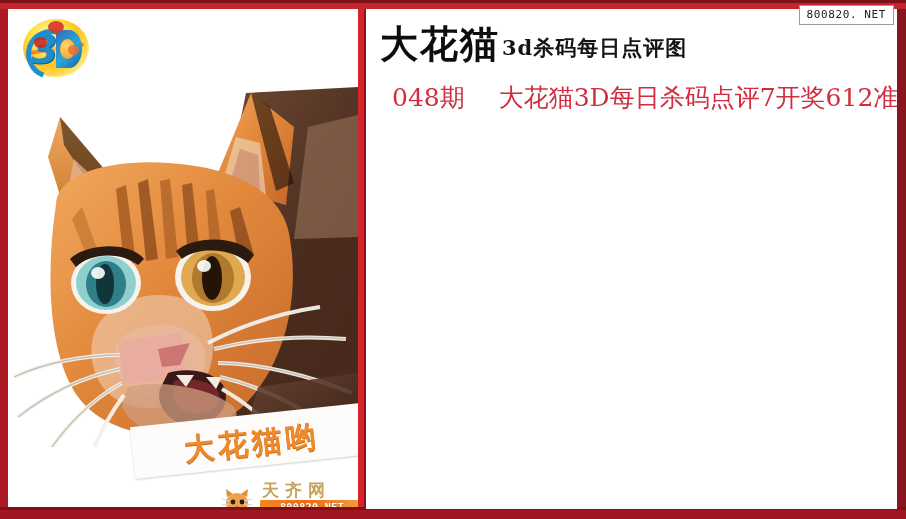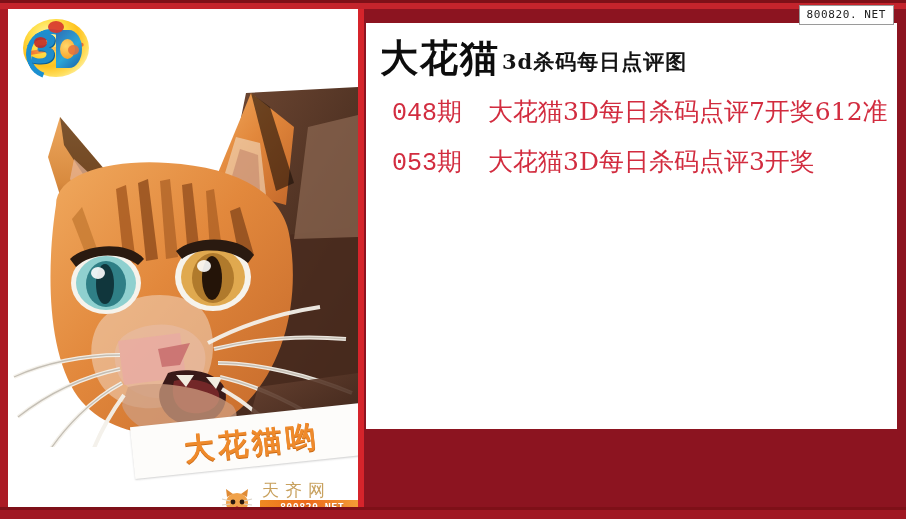--- a/index.html
+++ b/index.html
@@ -18,21 +18,21 @@
   .botband2{position:absolute;left:0;bottom:9px;width:906px;height:3px;background:#7e1018;}
   .leftedge{position:absolute;left:0;top:9px;width:8px;bottom:12px;background:#ab1a24;}
   .rightedge{position:absolute;right:0;top:9px;width:9px;bottom:12px;background:#8c1420;}
 
   
   .panel{
     position:absolute;background:#fff;overflow:hidden;
   }
   .left-panel{left:8px;top:9px;width:350px;height:498px;}
   .divider{position:absolute;left:358px;top:9px;width:6px;height:498px;background:#d6242b;}
-  .right-panel{left:366px;top:23px;width:531px;height:406px;}
+  .right-panel{left:366px;top:9px;width:531px;height:500px;}
 
   
   .logo{
     position:absolute;left:12px;top:8px;width:72px;height:62px;
   }
   .logo .halo{
     position:absolute;left:3px;top:2px;width:66px;height:58px;border-radius:50%;
     background:
       radial-gradient(ellipse at 38% 30%, #fff7b0 0%, #ffe14d 28%, #ffc21e 52%, #ffdf5e 70%, #fff9cf 88%, rgba(255,255,255,0) 100%);
     filter:blur(0.2px);
@@ -90,21 +90,21 @@
   }
 
   
   .wm{position:absolute;left:208px;top:470px;width:150px;height:40px;}
   .wm-cat{
     position:absolute;left:4px;top:8px;width:34px;height:28px;
   }
   .wm-title{
     position:absolute;left:46px;top:0px;width:100px;height:22px;
     font-family:"DejaVu Sans","Liberation Sans",sans-serif;
-    font-size:17px;font-weight:normal;letter-spacing:6px;color:#c8a15e;line-height:22px;
+    font-size:17px;font-weight:bold;letter-spacing:6px;color:#c8a15e;line-height:22px;
   }
   .wm-bar{
     position:absolute;left:44px;top:21px;width:104px;height:15px;
     background:linear-gradient(90deg,#f08a22 0%,#ee6a1b 45%,#f3a23a 100%);
     border-radius:1px;
   }
   .wm-bar span{
     display:block;text-align:center;line-height:15px;
     font-family:"DejaVu Sans Mono","Liberation Mono",monospace;
     font-size:10px;font-weight:bold;color:#fff;letter-spacing:.4px;
@@ -126,22 +126,22 @@
     margin-left:2px;
   }
 
   
   .rows{position:absolute;left:26px;top:64px;width:500px;}
   .row{
     height:50px;line-height:50px;white-space:nowrap;
     font-family:"DejaVu Serif","Liberation Serif",serif;
     font-size:25px;color:#d22c3f;
   }
-  .row .period{letter-spacing:0px;font-family:Liberation Mono, monospace;}
-  .row .body{margin-left:26px;}
+  .row .period{letter-spacing:0px;}
+  .row .body{margin-left:34px;}
 </style>
 </head>
 <body>
 
 <div class="frame">
 
   <div class="topline"></div>
   <div class="topband"></div>
   <div class="leftedge"></div>
   <div class="rightedge"></div>
@@ -298,21 +298,18 @@
   <div class="panel right-panel">
 
     <div class="r-title">
       <span class="main">大花猫</span><span class="sub">3d杀码每日点评图</span>
     </div>
 
     <div class="rows">
       <div class="row">
         <span class="period">048期</span><span class="body">大花猫3D每日杀码点评7开奖612准</span>
       </div>
-      <div class="row">
-        <span class="period">053期</span><span class="body">大花猫3D每日杀码点评3开奖</span>
-      </div>
     </div>
   </div>
 
   <div class="badge">800820. NET</div>
 
 </div>
 
 </body></html>

